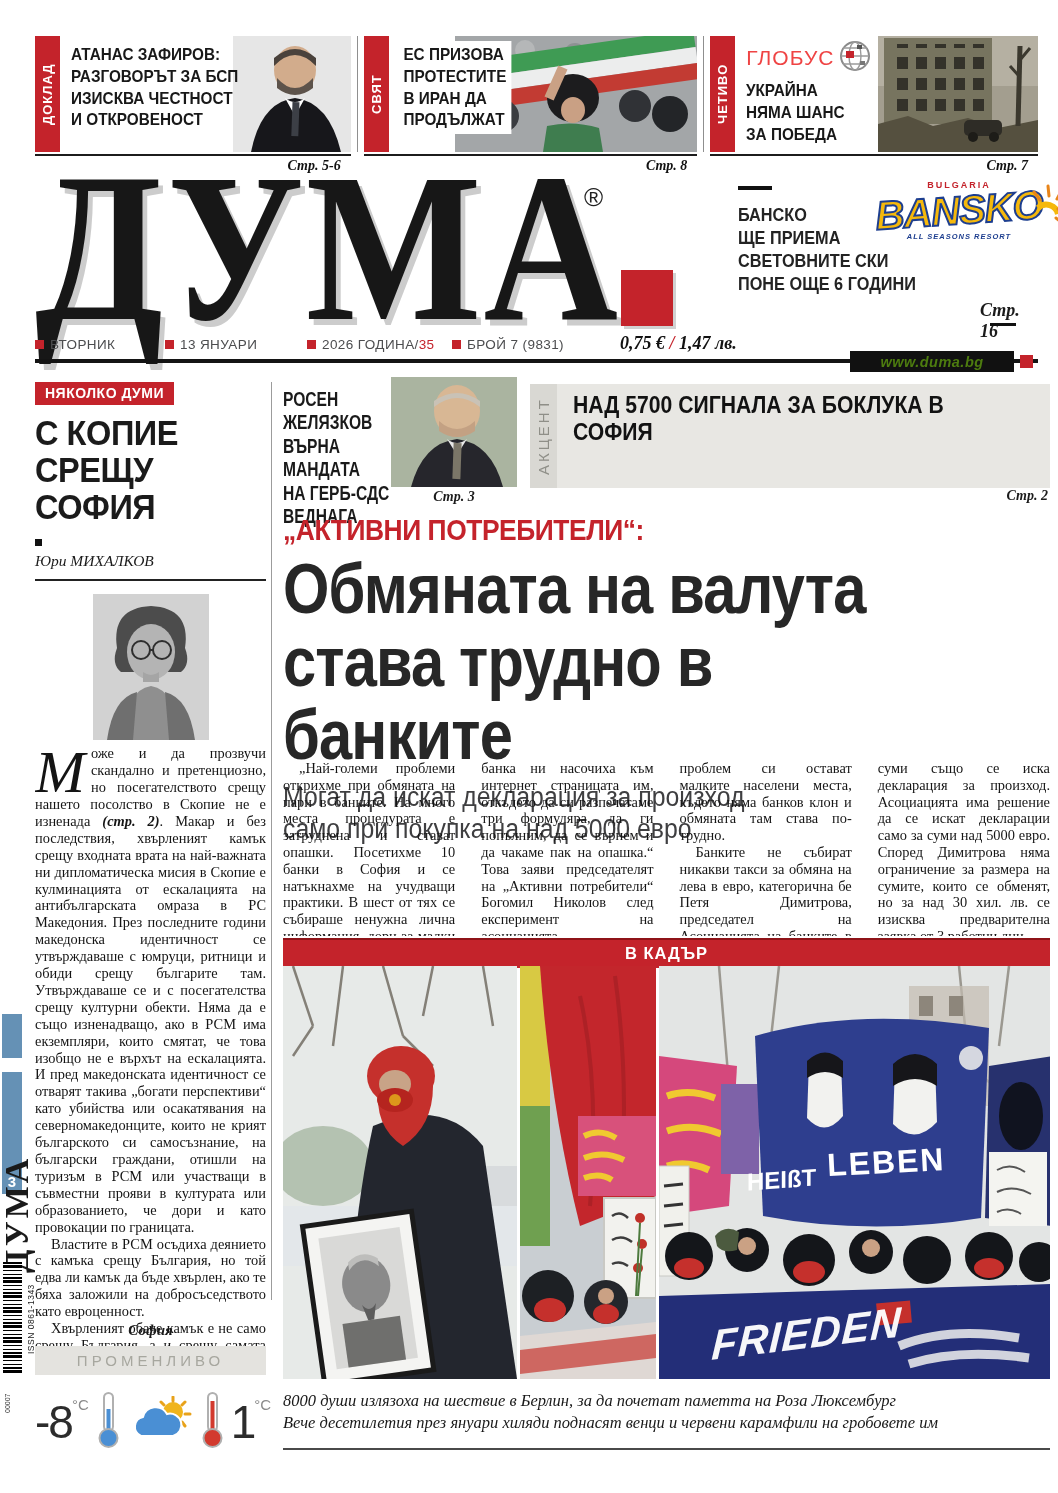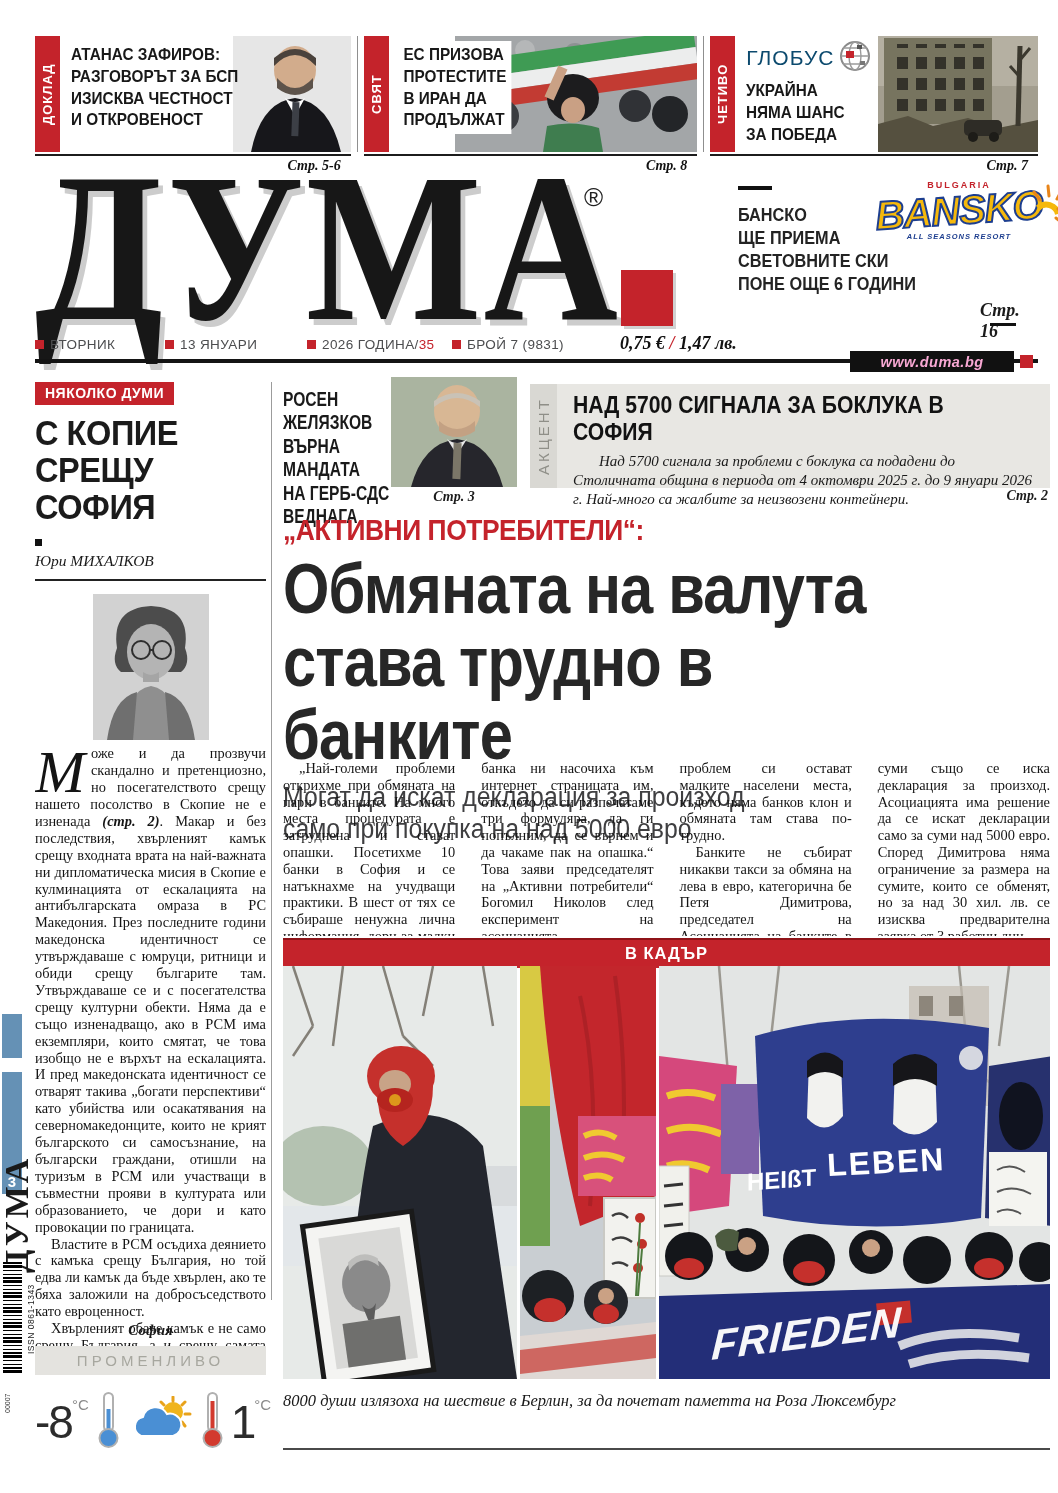--- a/index.html
+++ b/index.html
@@ -18,21 +18,21 @@
   .t-tag{position:absolute;left:0;top:0;width:25px;height:116px;background:var(--red,#c4232b);
          color:#fff;font-weight:bold;font-size:13px;letter-spacing:1px;}
   .t-title{position:absolute;left:36px;top:8px;font-weight:bold;font-size:17px;line-height:1.28;
            transform:scaleX(.9);transform-origin:left top;z-index:2;color:#181818;}
   .t2 .t-title{background:#fff;padding:3px 6px;top:5px;left:34px;}
   .t-photo{position:absolute;right:0;top:0;height:116px;}
   .t-rule{position:absolute;left:0;top:118px;width:100%;border-top:2px solid #1c1c1c;}
   .t-page{position:absolute;top:122px;right:10px;font-family:"Liberation Serif",serif;
           font-weight:bold;font-style:italic;font-size:14px;color:#111;}
   .t3-logo{position:absolute;left:36px;top:3px;display:flex;align-items:center;gap:4px;z-index:2;}
-  .t3-logo-text{color:#0c4a6e;font-size:21px;letter-spacing:1px;}
+  .t3-logo-text{color:#ef4444;font-size:21px;letter-spacing:1px;}
   .t3 .t-title{top:44px;}
 
   
   #masthead{position:absolute;top:172px;left:35px;width:1003px;height:164px;}
   .m-logo{position:absolute;left:0;top:-30px;font-family:"Liberation Serif",serif;font-weight:bold;
           font-size:196px;line-height:1;color:#171717;letter-spacing:2px;
           transform:scale(.95,1.08);transform-origin:left top;
           text-shadow:5px 5px 0 rgba(110,110,110,.35);}
   .m-reg{position:absolute;left:549px;top:10px;font-size:26px;color:#222;}
   .m-tagline{position:absolute;left:586px;top:14px;font-family:"Liberation Serif",serif;
@@ -54,21 +54,21 @@
   .b-page-dash{width:26px;border-top:3px solid #111;margin:5px 0 0 12px;}
 
   
   #datebar{position:absolute;top:337px;left:35px;width:1003px;height:20px;}
   .d-item{position:absolute;top:0;display:flex;align-items:center;gap:6px;font-size:13.5px;
           color:var(--date-gray,#4c4d4f);letter-spacing:.4px;}
   .d-bullet{width:9px;height:9px;background:var(--red,#c4232b);flex:none;}
   .d-price{position:absolute;left:585px;top:-4px;font-family:"Liberation Serif",serif;
            font-weight:bold;font-style:italic;font-size:18px;color:#111;}
   #toprule{position:absolute;top:359px;left:35px;width:1003px;height:4px;background:#141414;}
-  #webbox{position:absolute;top:351px;left:850px;width:164px;height:21px;background:#111;color:#f9a8d4;
+  #webbox{position:absolute;top:351px;left:850px;width:164px;height:21px;background:#111;color:#4d7c0f;
           font-weight:bold;font-style:italic;font-size:14.5px;display:flex;align-items:center;
           justify-content:center;letter-spacing:.5px;}
   #webbox-square{position:absolute;top:355px;left:1020px;width:13px;height:13px;background:var(--red,#c4232b);}
 
   
   #leftcol{position:absolute;top:382px;left:35px;width:231px;}
   .lc-label{display:inline-block;background:var(--red,#c4232b);color:#fff;font-weight:bold;
             font-size:14px;padding:3px 10px 4px;letter-spacing:.5px;}
   .lc-title{margin-top:10px;font-weight:bold;font-size:35px;line-height:1.05;color:#1b1b1b;
             transform:scaleX(.93);transform-origin:left top;letter-spacing:-.5px;}
@@ -406,21 +406,20 @@
           <rect x="62" y="66" width="8" height="36" fill="#7b7668" transform="rotate(2 66 84)"></rect>
         </svg>
       </div>
       <div class="mandate-page">Стр. 3</div>
     </div>
 
     <div class="akcent">
       <div class="ak-label vtext">АКЦЕНТ</div>
       <div class="ak-box">
         <div class="ak-title">НАД 5700 СИГНАЛА ЗА БОКЛУКА В СОФИЯ</div>
-        <p class="ak-text">Над 5700 сигнала за проблеми с боклука са подадени до Столичната община в периода от 4 октомври 2025 г. до 9 януари 2026 г. Най-много са жалбите за неизвозени контейнери.</p>
       </div>
     </div>
     <div class="ak-page">Стр. 2</div>
 
     <div class="lead">
       <div class="kicker">„АКТИВНИ ПОТРЕБИТЕЛИ“:</div>
       <div class="headline pre">Обмяната на валута
 става трудно в банките</div>
       <div class="subhead pre">Могат да искат декларация за произход
 само при покупка на над 5000 евро</div>
@@ -538,17 +537,18 @@
           <path d="M240 380 Q290 360 360 372 M250 398 Q300 382 370 392" stroke="#f0f0ee" stroke-width="9" fill="none" opacity=".85"></path>
         </svg>
         <span class="banner-word bw1">HEIßT</span>
         <span class="banner-word bw2">LEBEN</span>
         <span class="banner-word bw3">FRIEDEN</span>
       </div>
     </div>
 
     <div class="caption">
       <div>8000 души излязоха на шествие в Берлин, за да почетат паметта на Роза Люксембург</div>
+      <div>Вече десетилетия през януари хиляди поднасят венци и червени карамфили на гробовете им</div>
     </div>
     <div class="bottomrule"></div>
   </div>
 
 </div>
 
 </body></html>

